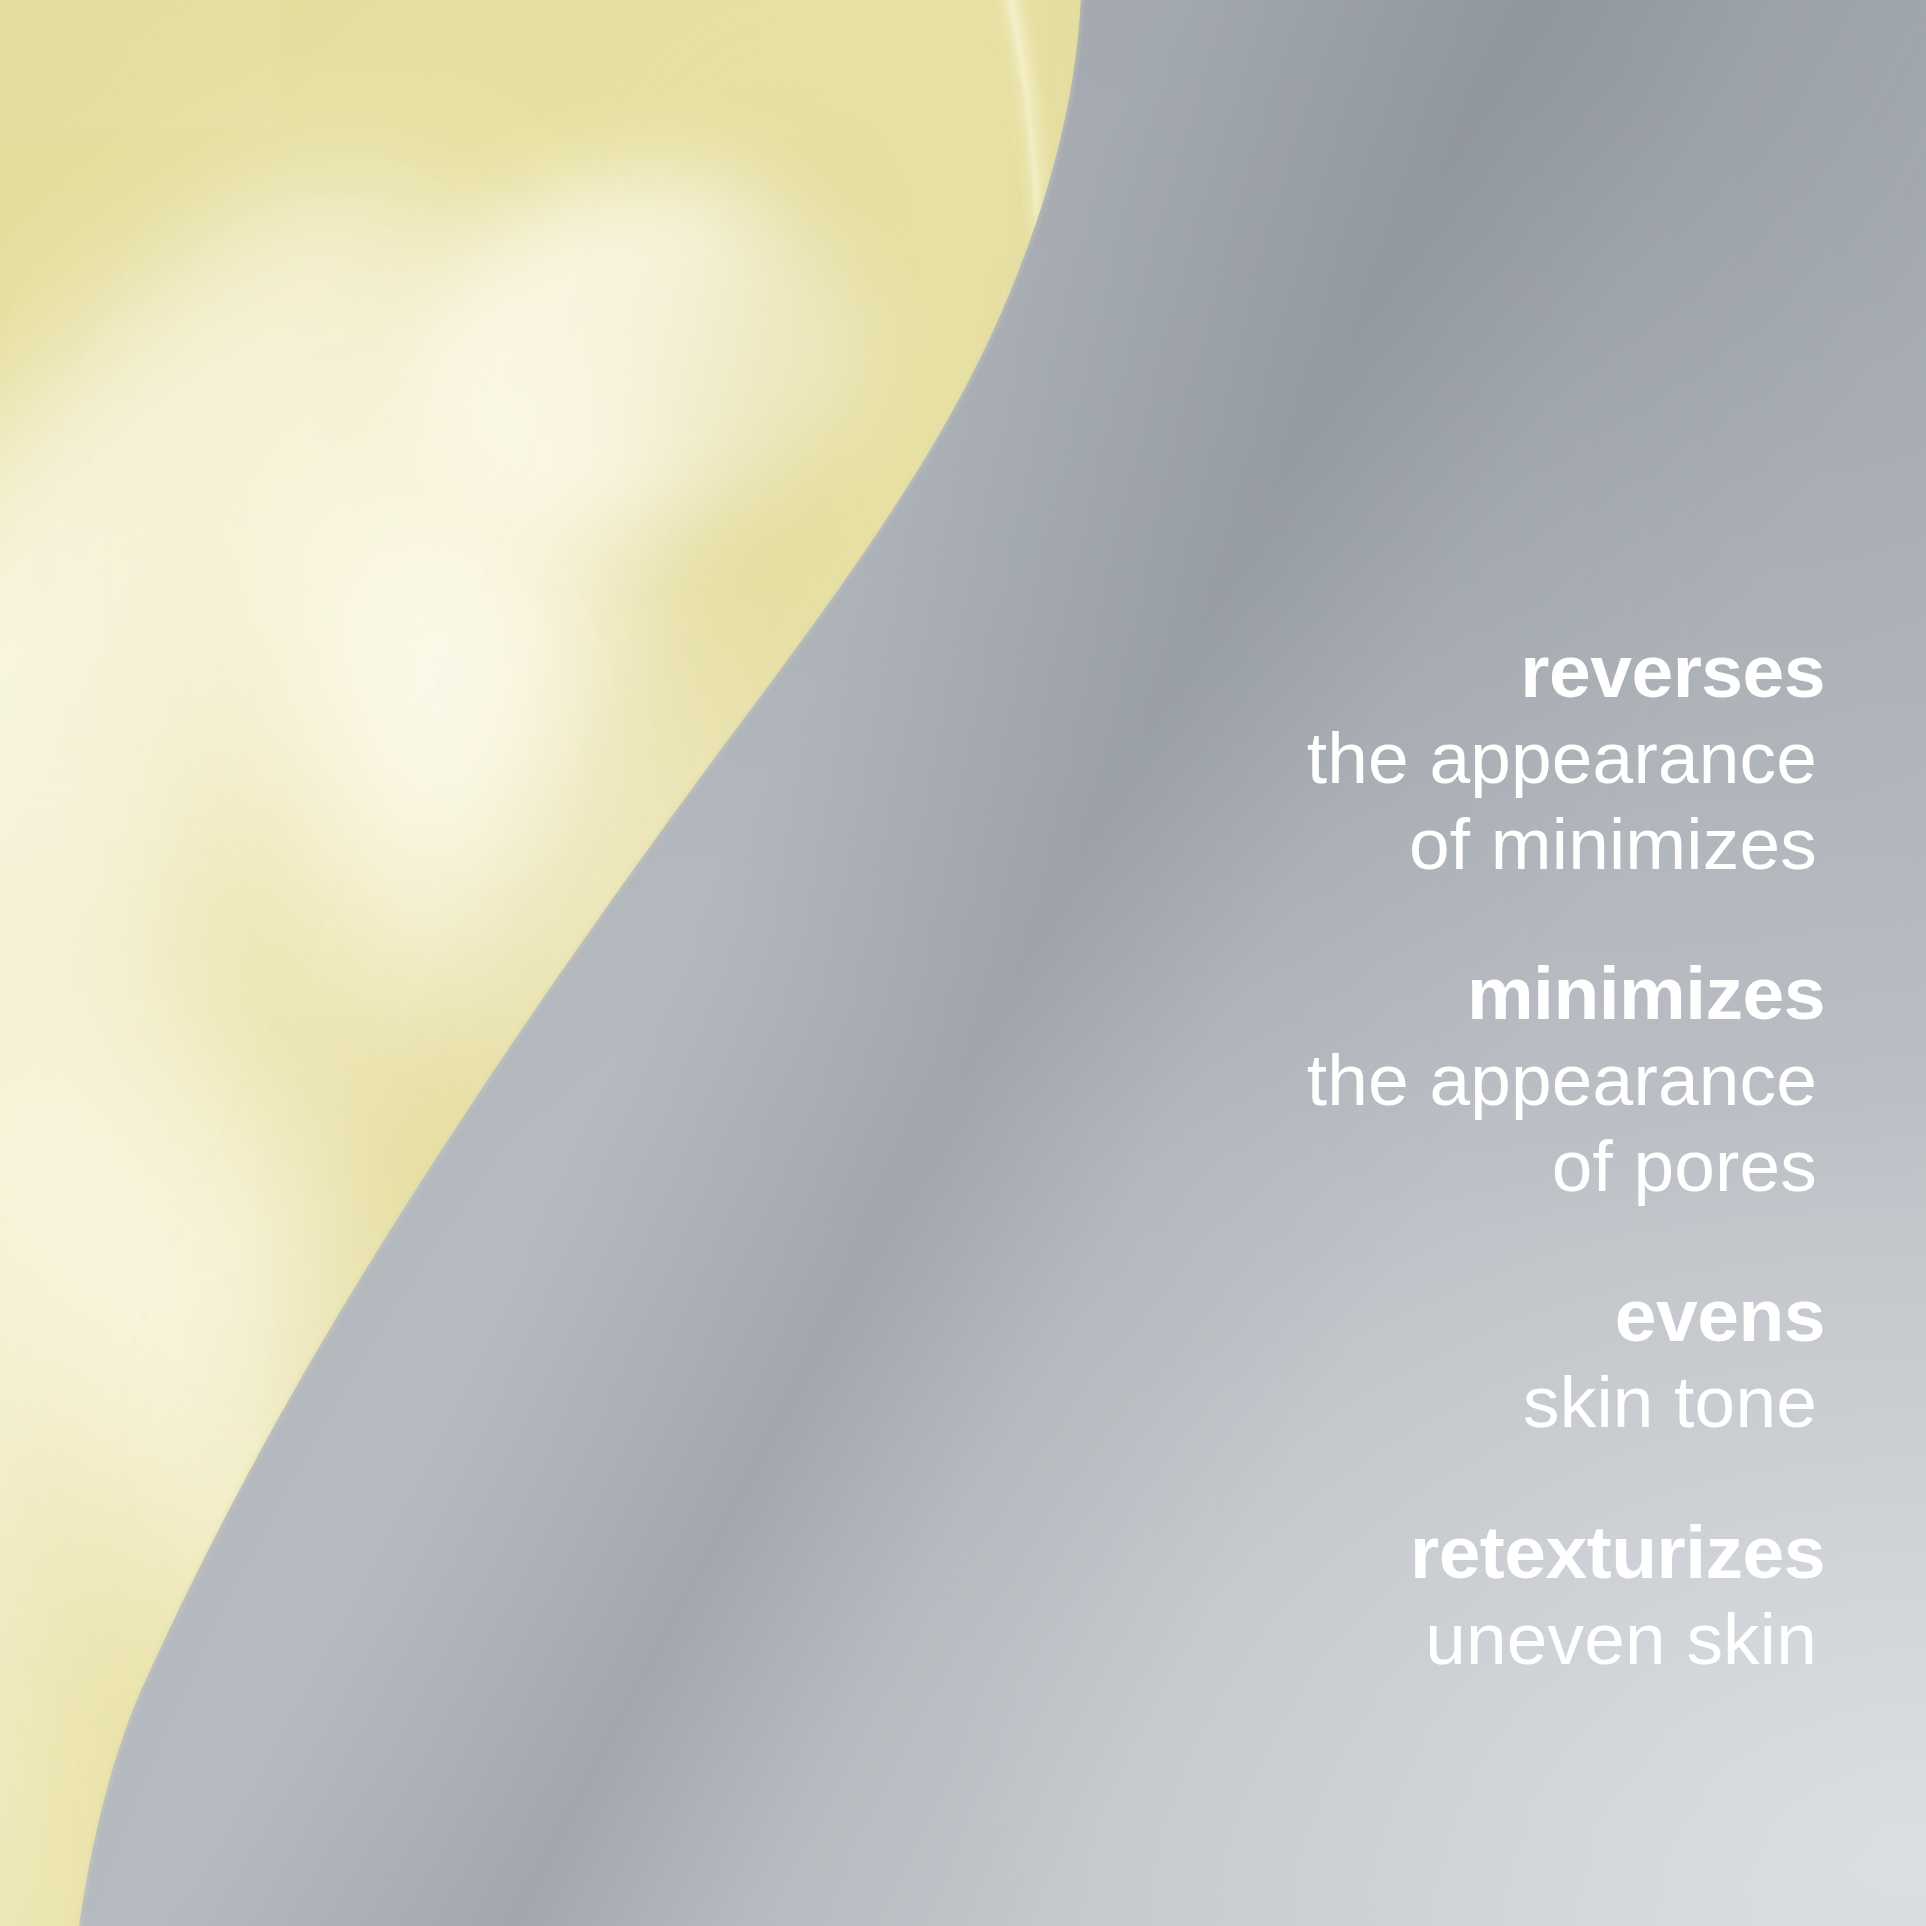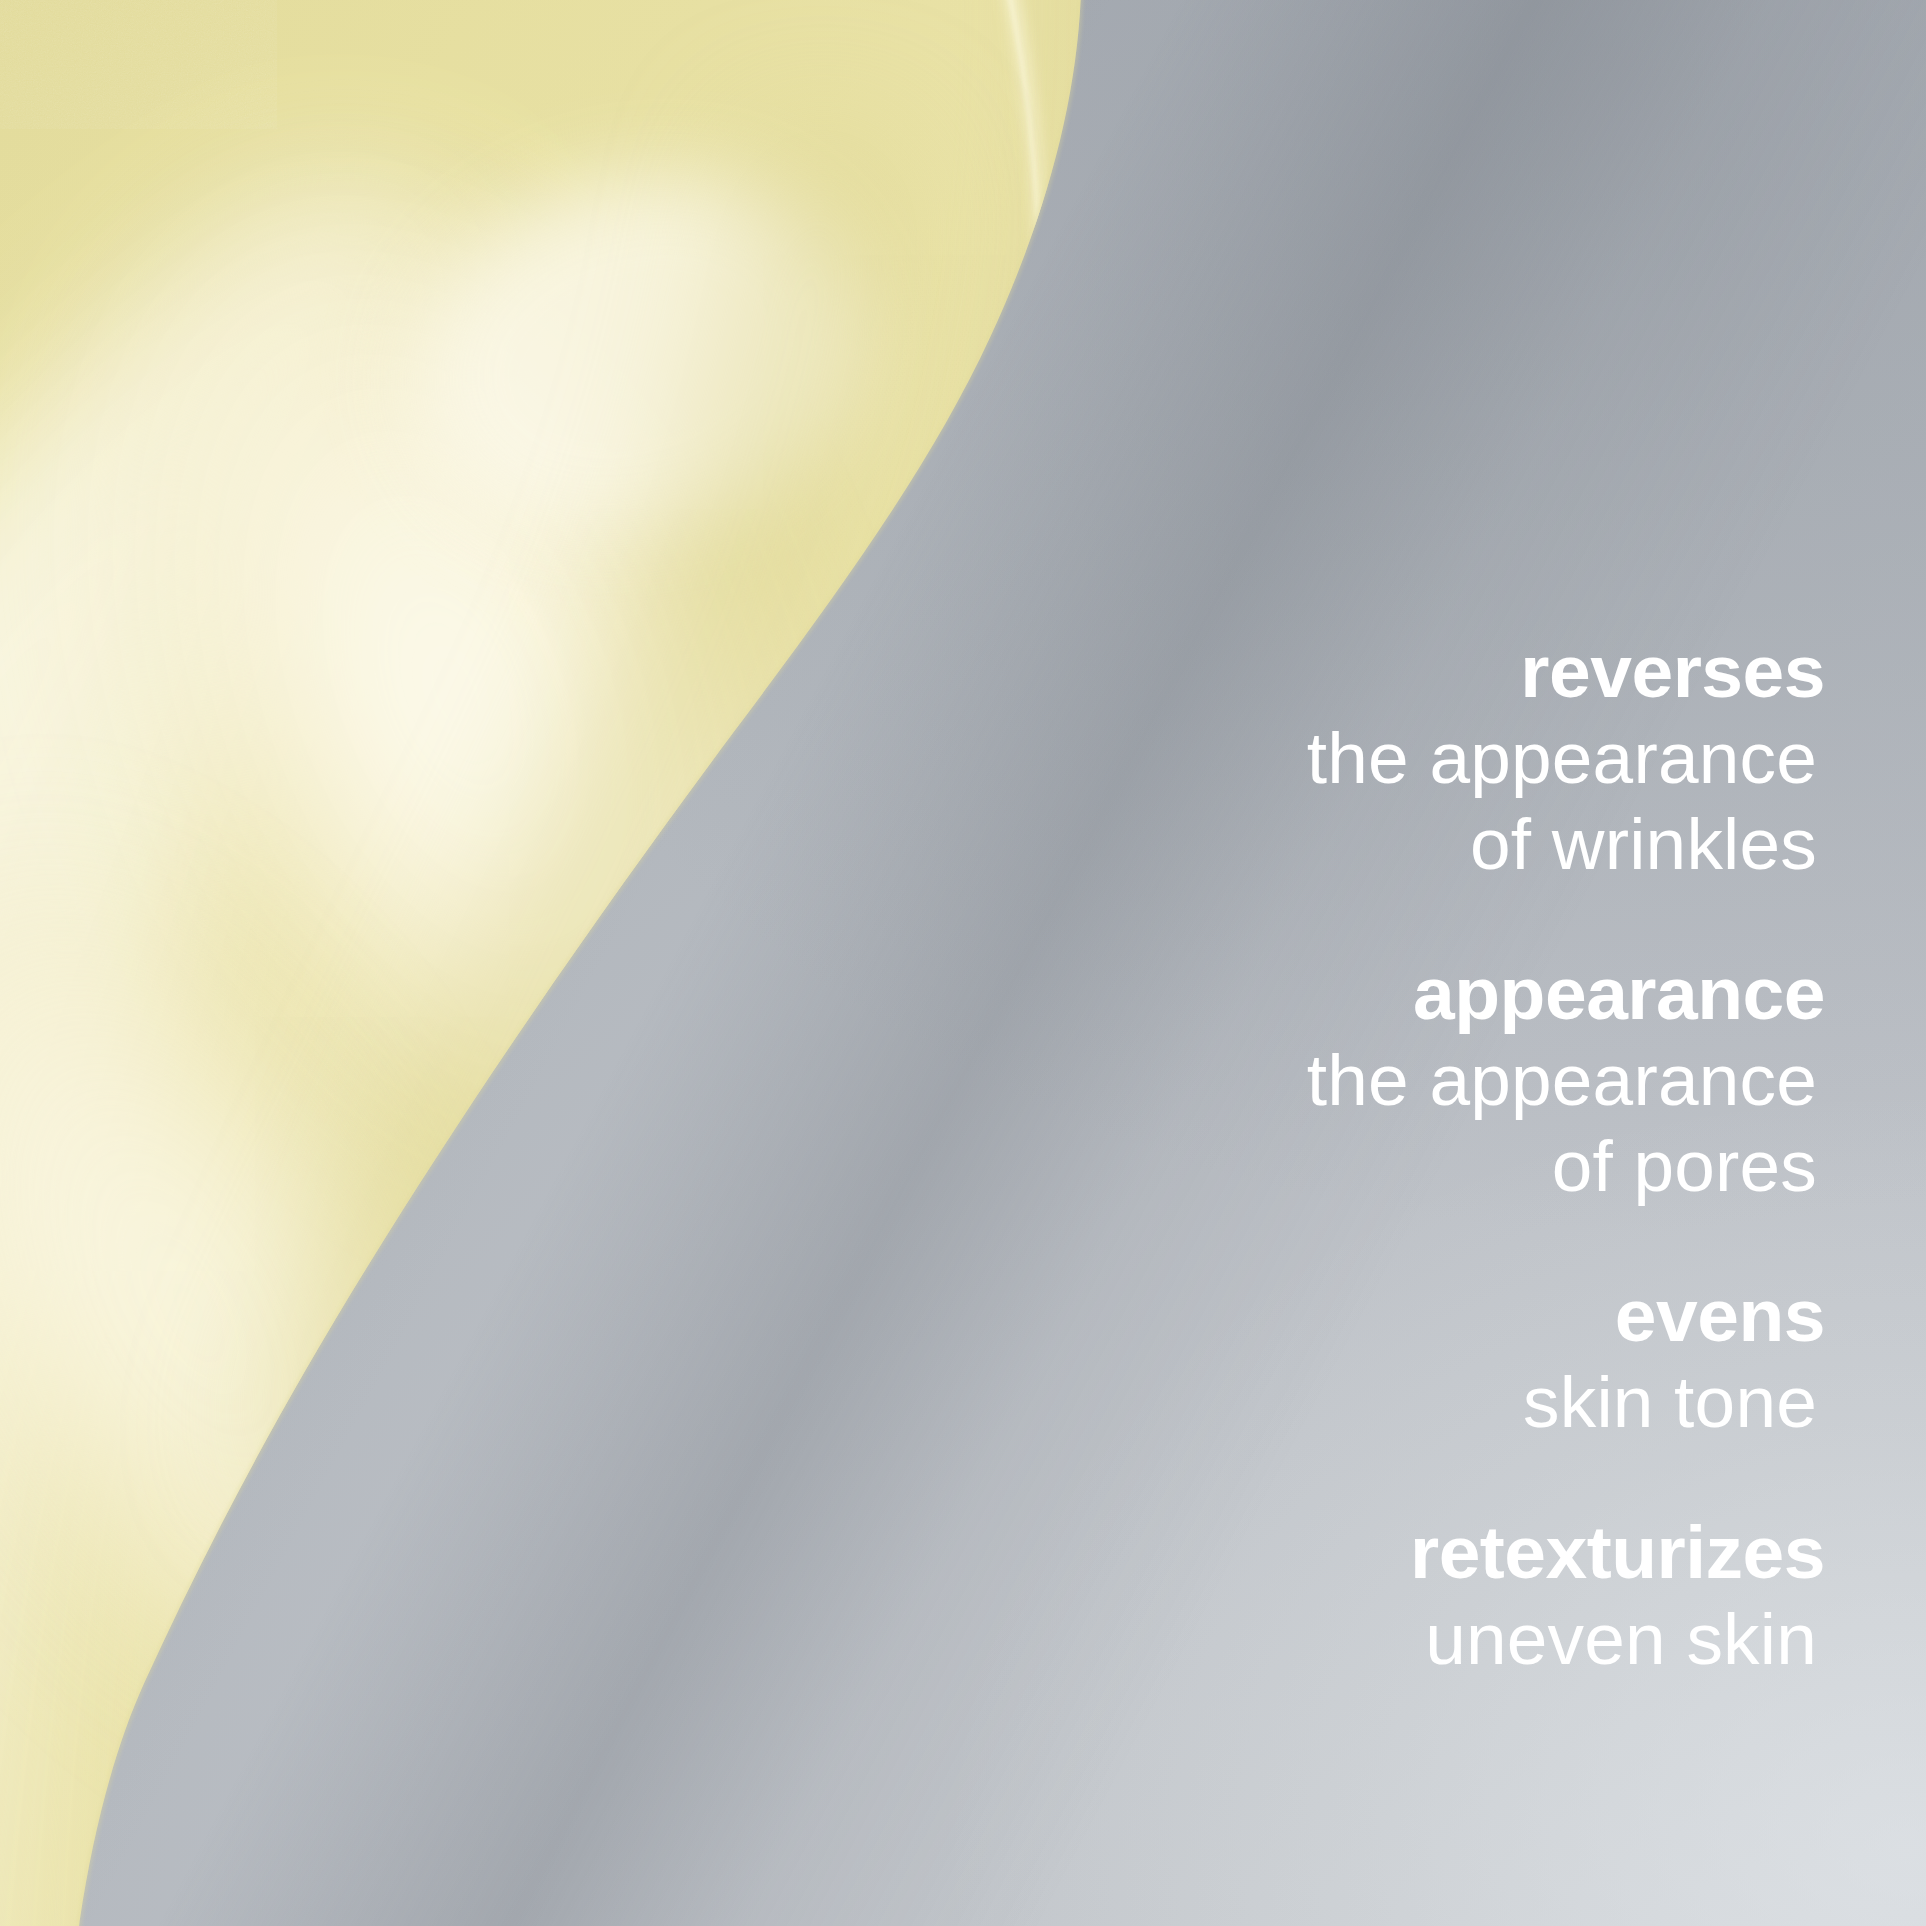--- a/index.html
+++ b/index.html
@@ -234,25 +234,25 @@
         </feComponentTransfer>
     </filter>
     <rect width="100%" height="100%" filter="url(#noiseF)"></rect>
   </svg>
 
   <div class="copy">
 
     <div class="block">
       <span class="head">reverses</span>
       <span class="sub">the appearance</span>
-      <span class="sub">of wrinkles</span>
-    </div>
-
-    <div class="block">
-      <span class="head">appearance</span>
+      <span class="sub">of minimizes</span>
+    </div>
+
+    <div class="block">
+      <span class="head">minimizes</span>
       <span class="sub">the appearance</span>
       <span class="sub">of pores</span>
     </div>
 
     <div class="block">
       <span class="head">evens</span>
       <span class="sub">skin tone</span>
     </div>
 
     <div class="block">

